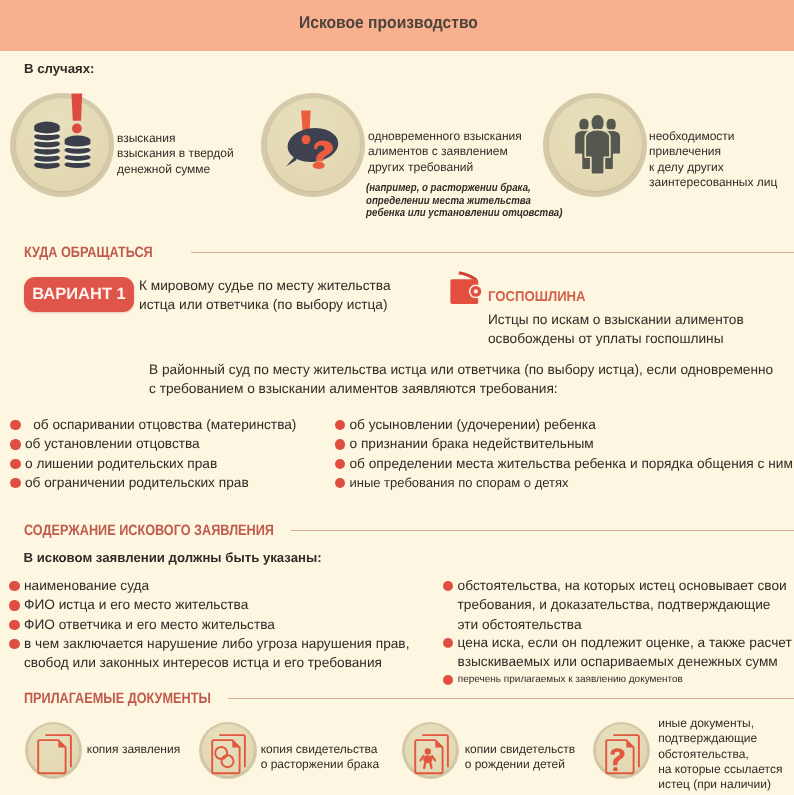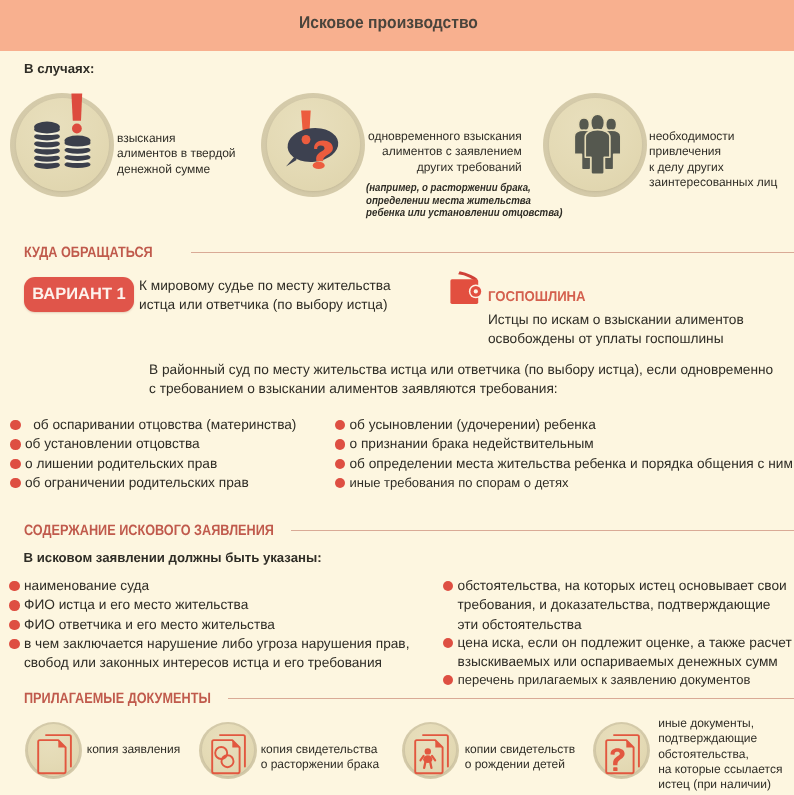--- a/index.html
+++ b/index.html
@@ -87,34 +87,34 @@
         <ellipse cx="65.5" cy="69.3" rx="13" ry="3.6" fill="#3b3f4b"></ellipse>
         <ellipse cx="65.5" cy="65.88" rx="12.87" ry="2.0160000000000005" fill="#f2efdc"></ellipse>
         <ellipse cx="65.5" cy="62.1" rx="13" ry="3.6" fill="#3b3f4b"></ellipse>
         <ellipse cx="65.5" cy="58.68" rx="12.87" ry="2.0160000000000005" fill="#f2efdc"></ellipse>
         <ellipse cx="65.5" cy="54.9" rx="13" ry="3.6" fill="#3b3f4b"></ellipse>
         <ellipse cx="65.5" cy="52.668" rx="13" ry="5.112" fill="#3b3f4b"></ellipse>
       </g>
   </svg>
   <div class="t case-t" id="case-txt-1" style="left:117px;top:131px;">
       <div>взыскания</div>
-      <div>алиментов в твердой</div>
+      <div>взыскания в твердой</div>
       <div>денежной сумме</div>
     </div>
 
   <div class="circ" style="left:261px;top:93px;"></div>
   <svg style="position:absolute;left:261px;top:93px;width:104px;height:104px;" viewBox="0 0 104 104">
     <path d="M40.1 17.6 L49.7 17.6 L48.4 40.0 L41.8 40.0 Z" fill="#ec5c3e"></path>
     <path d="M25.0 73.5 L34.5 62.5 L35.5 67.0 Z" fill="#3d4150"></path>
     <ellipse cx="51.9" cy="52" rx="25.4" ry="16.9" fill="#3d4150" transform="rotate(-6 51.9 52)"></ellipse>
     <ellipse cx="45.0" cy="46.6" rx="4.4" ry="4.7" fill="#ec5c3e"></ellipse>
     <ellipse cx="57.7" cy="72.4" rx="6.0" ry="3.6" fill="#ec5c3e"></ellipse>
     <path d="M53.2 56.0 C52.4 50.9 56.6 47.6 62.0 47.6 C67.6 47.6 71.6 50.6 71.9 54.8 C72.2 59.4 67.6 61.1 64.8 63.0 C62.6 64.5 62.0 66.0 62.2 68.2 L55.3 68.2 C54.6 64.0 55.8 61.7 58.7 59.6 C61.0 57.9 63.8 57.1 63.5 55.0 C63.2 53.1 61.4 52.3 59.4 52.5 C57.3 52.7 56.0 53.9 56.2 56.0 Z" fill="#ec5c3e"></path>
   </svg>
-  <div class="t case-t" id="case-txt-2" style="left:368px;top:129px;text-align:right;">
+  <div class="t case-t" id="case-txt-2" style="left:368px;top:129px;">
       <div>одновременного взыскания</div>
       <div>алиментов с заявлением</div>
       <div>других требований</div>
     </div>
   <div class="t case-t i" id="case-note-2" style="left:366px;top:182px;">
       <div>(например, о расторжении брака,</div>
       <div>определении места жительства</div>
       <div>ребенка или установлении отцовства)</div>
     </div>
 
@@ -268,21 +268,21 @@
       </div>
       <div class="blrow" style="position: absolute; left: 442.8px; top: 632.6px; width: 345px;">
         <span class="bul" style="position:absolute;left:0;top:5px;"></span>
         <div style="margin-left:14.8px;font-size:13.7px;line-height:19.3px;white-space:nowrap;">
           <div>цена иска, если он подлежит оценке, а также расчет</div>
           <div>взыскиваемых или оспариваемых денежных сумм</div>
         </div>
       </div>
       <div class="blrow" style="position: absolute; left: 442.8px; top: 669.9px; width: 345px;">
         <span class="bul" style="position:absolute;left:0;top:5px;"></span>
-        <div style="margin-left:15px;font-size:13px;line-height:19.3px;white-space:nowrap;">
+        <div style="margin-left:15px;font-size:10px;line-height:19.3px;white-space:nowrap;">
           <div>перечень прилагаемых к заявлению документов</div>
         </div>
       </div>
     </div>
 
   <div class="sec" style="top:692px;">
     <div class="lbl">ПРИЛАГАЕМЫЕ ДОКУМЕНТЫ</div>
     <div class="rule" style="left:228px;width:566px;"></div>
   </div>
   <div id="attach">

